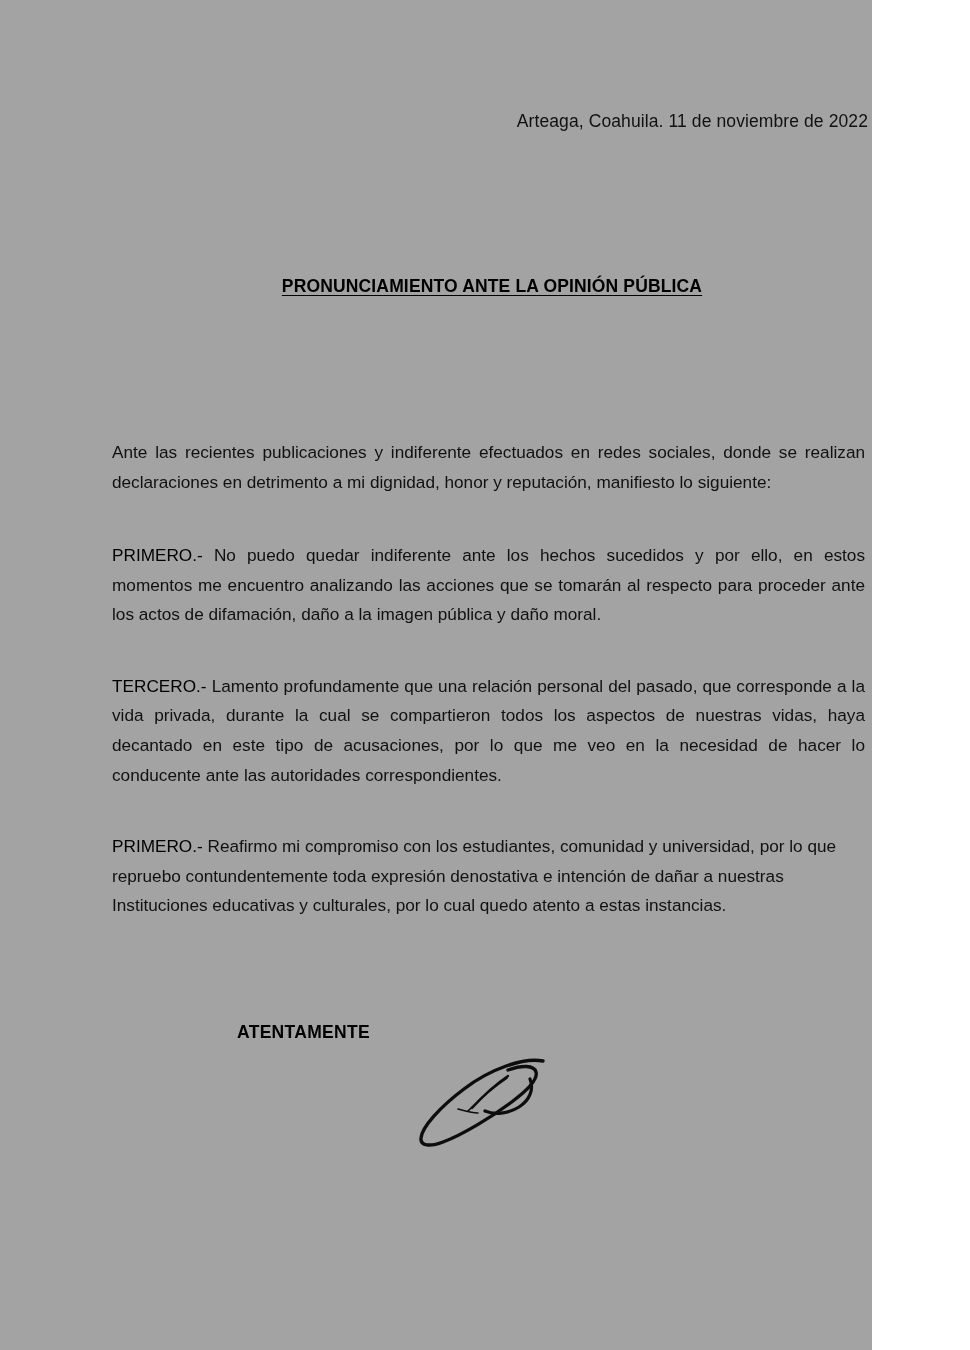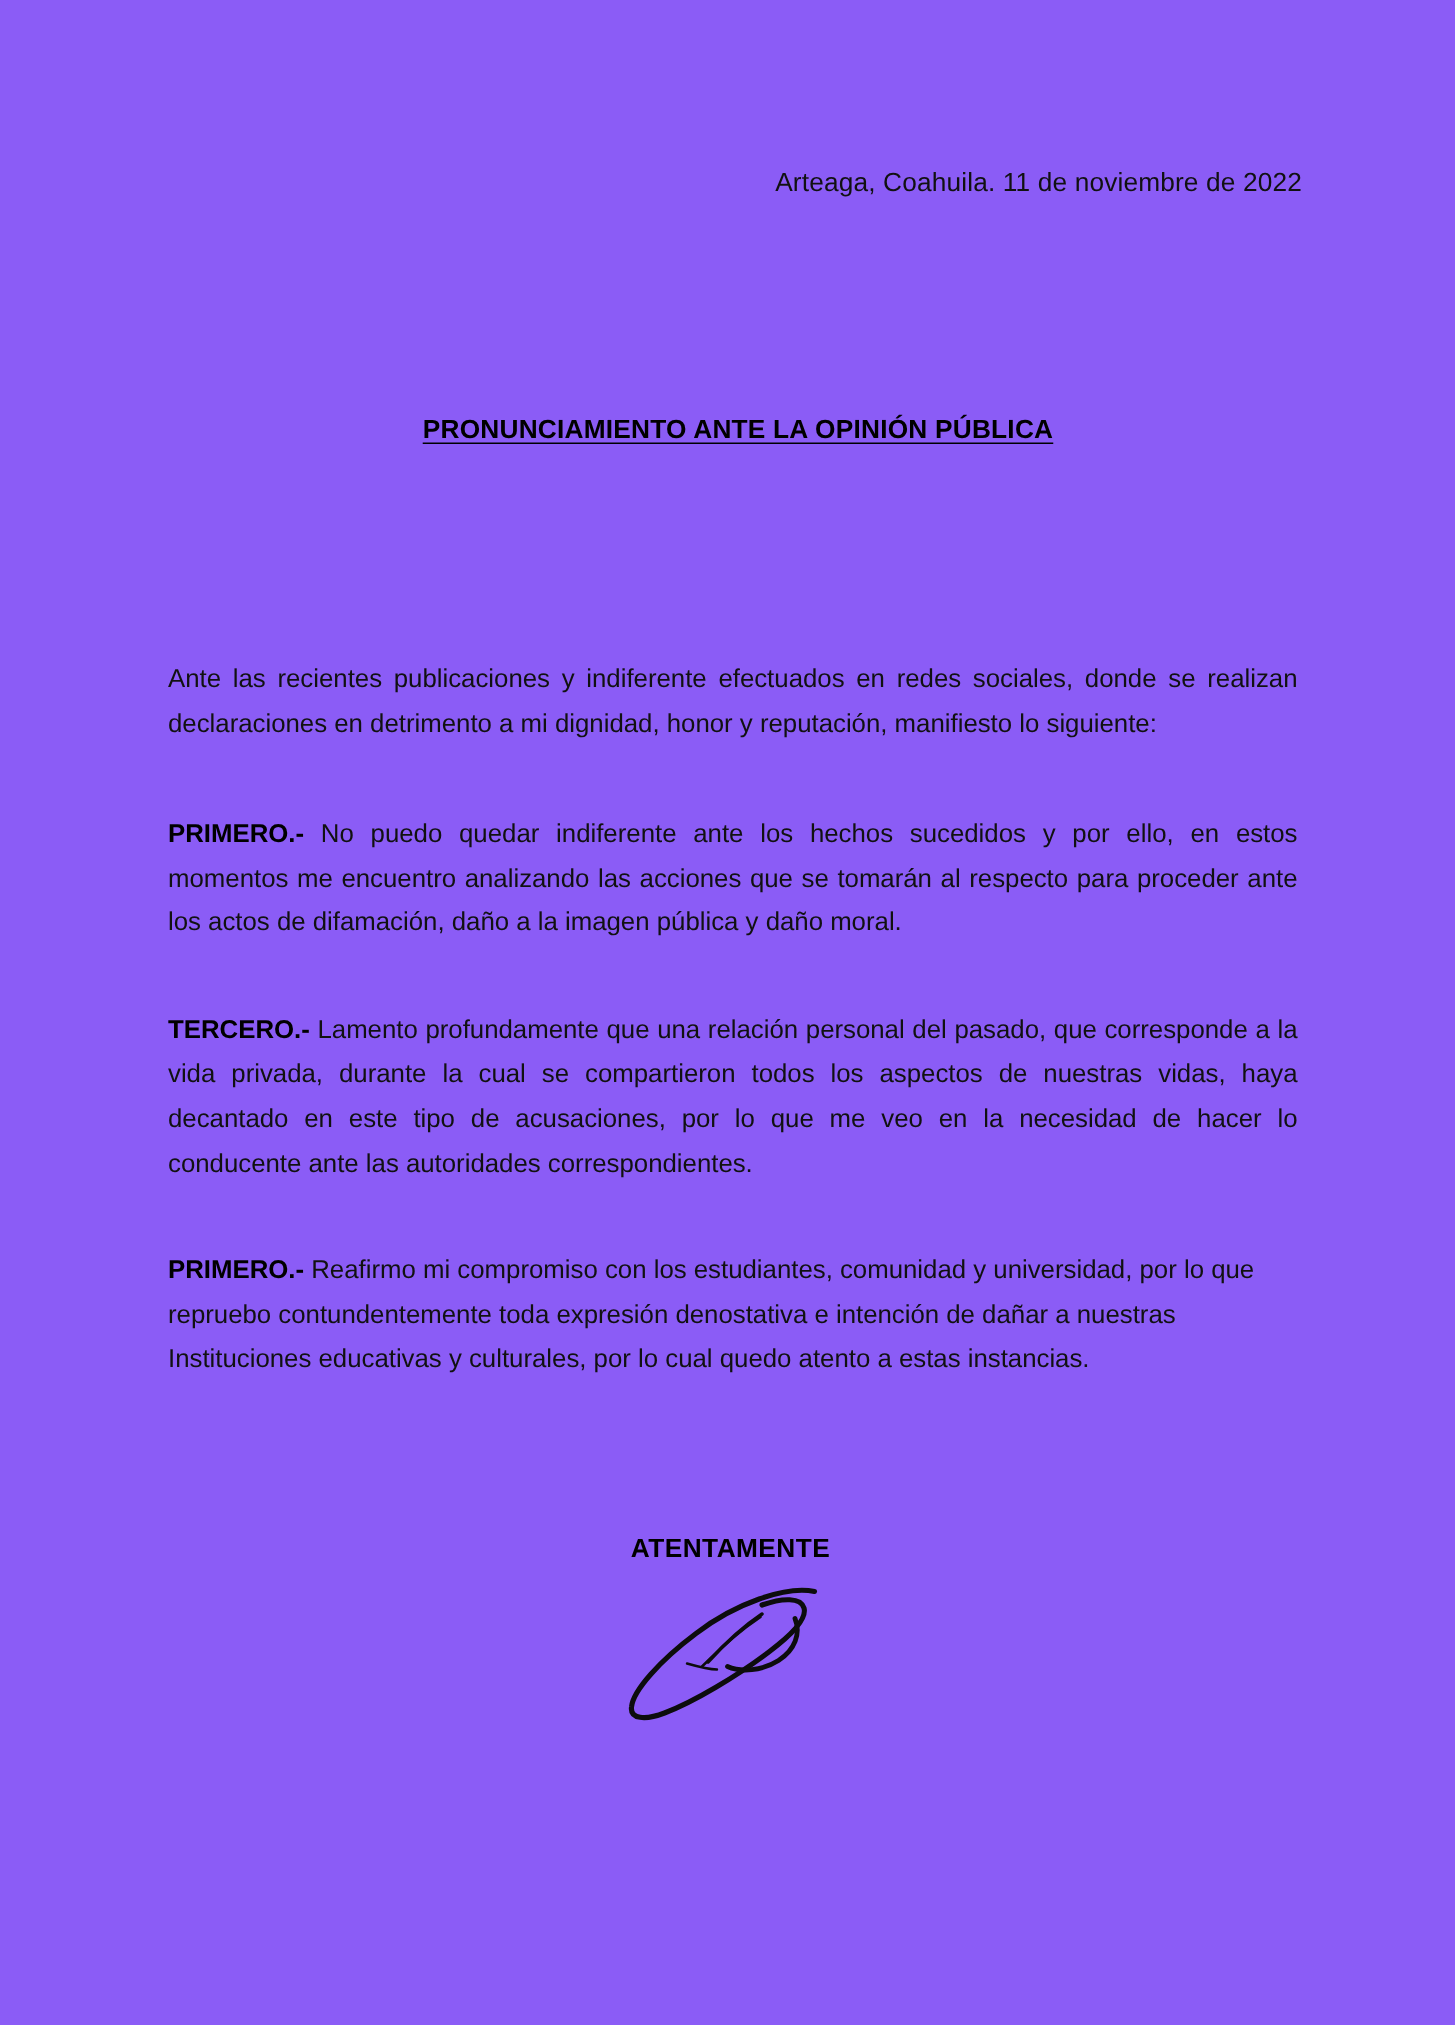--- a/index.html
+++ b/index.html
@@ -8,23 +8,23 @@
     padding: 0;
     background: #ffffff;
   }
   body {
     font-family: "Liberation Sans", sans-serif;
     color: #000000;
     -webkit-font-smoothing: antialiased;
   }
   .page {
     position: relative;
-    width: 970px;
+    width: 872px;
     height: 1350px;
-    background: #8b5cf6;
+    background: #a3a3a3;
     overflow: hidden;
     box-sizing: border-box;
   }
 
   
   .date-line {
     position: absolute;
     top: 110px;
     left: 112px;
     width: 756px;
@@ -67,31 +67,31 @@
     text-align: justify;
     text-justify: inter-word;
     color: #111111;
     margin: 0;
   }
   .para.intro        { margin-bottom: 44px; }
   .para.primero      { margin-bottom: 42px; }
   .para.segundo      { margin-bottom: 42px; }
   .para.tercero      { text-align: left; }
   .lead {
-    font-weight: bold;
+    font-weight: normal;
     color: #000000;
   }
 
   
   .sign-block {
     position: absolute;
     top: 1022px;
     left: 237px;
     width: 500px;
-    text-align: center;
+    text-align: left;
   }
   .atentamente {
     font-size: 17.5px;
     font-weight: bold;
     letter-spacing: 0.3px;
     color: #000000;
   }
   .signature-mark {
     height: 104px;
     margin-top: 8px;

